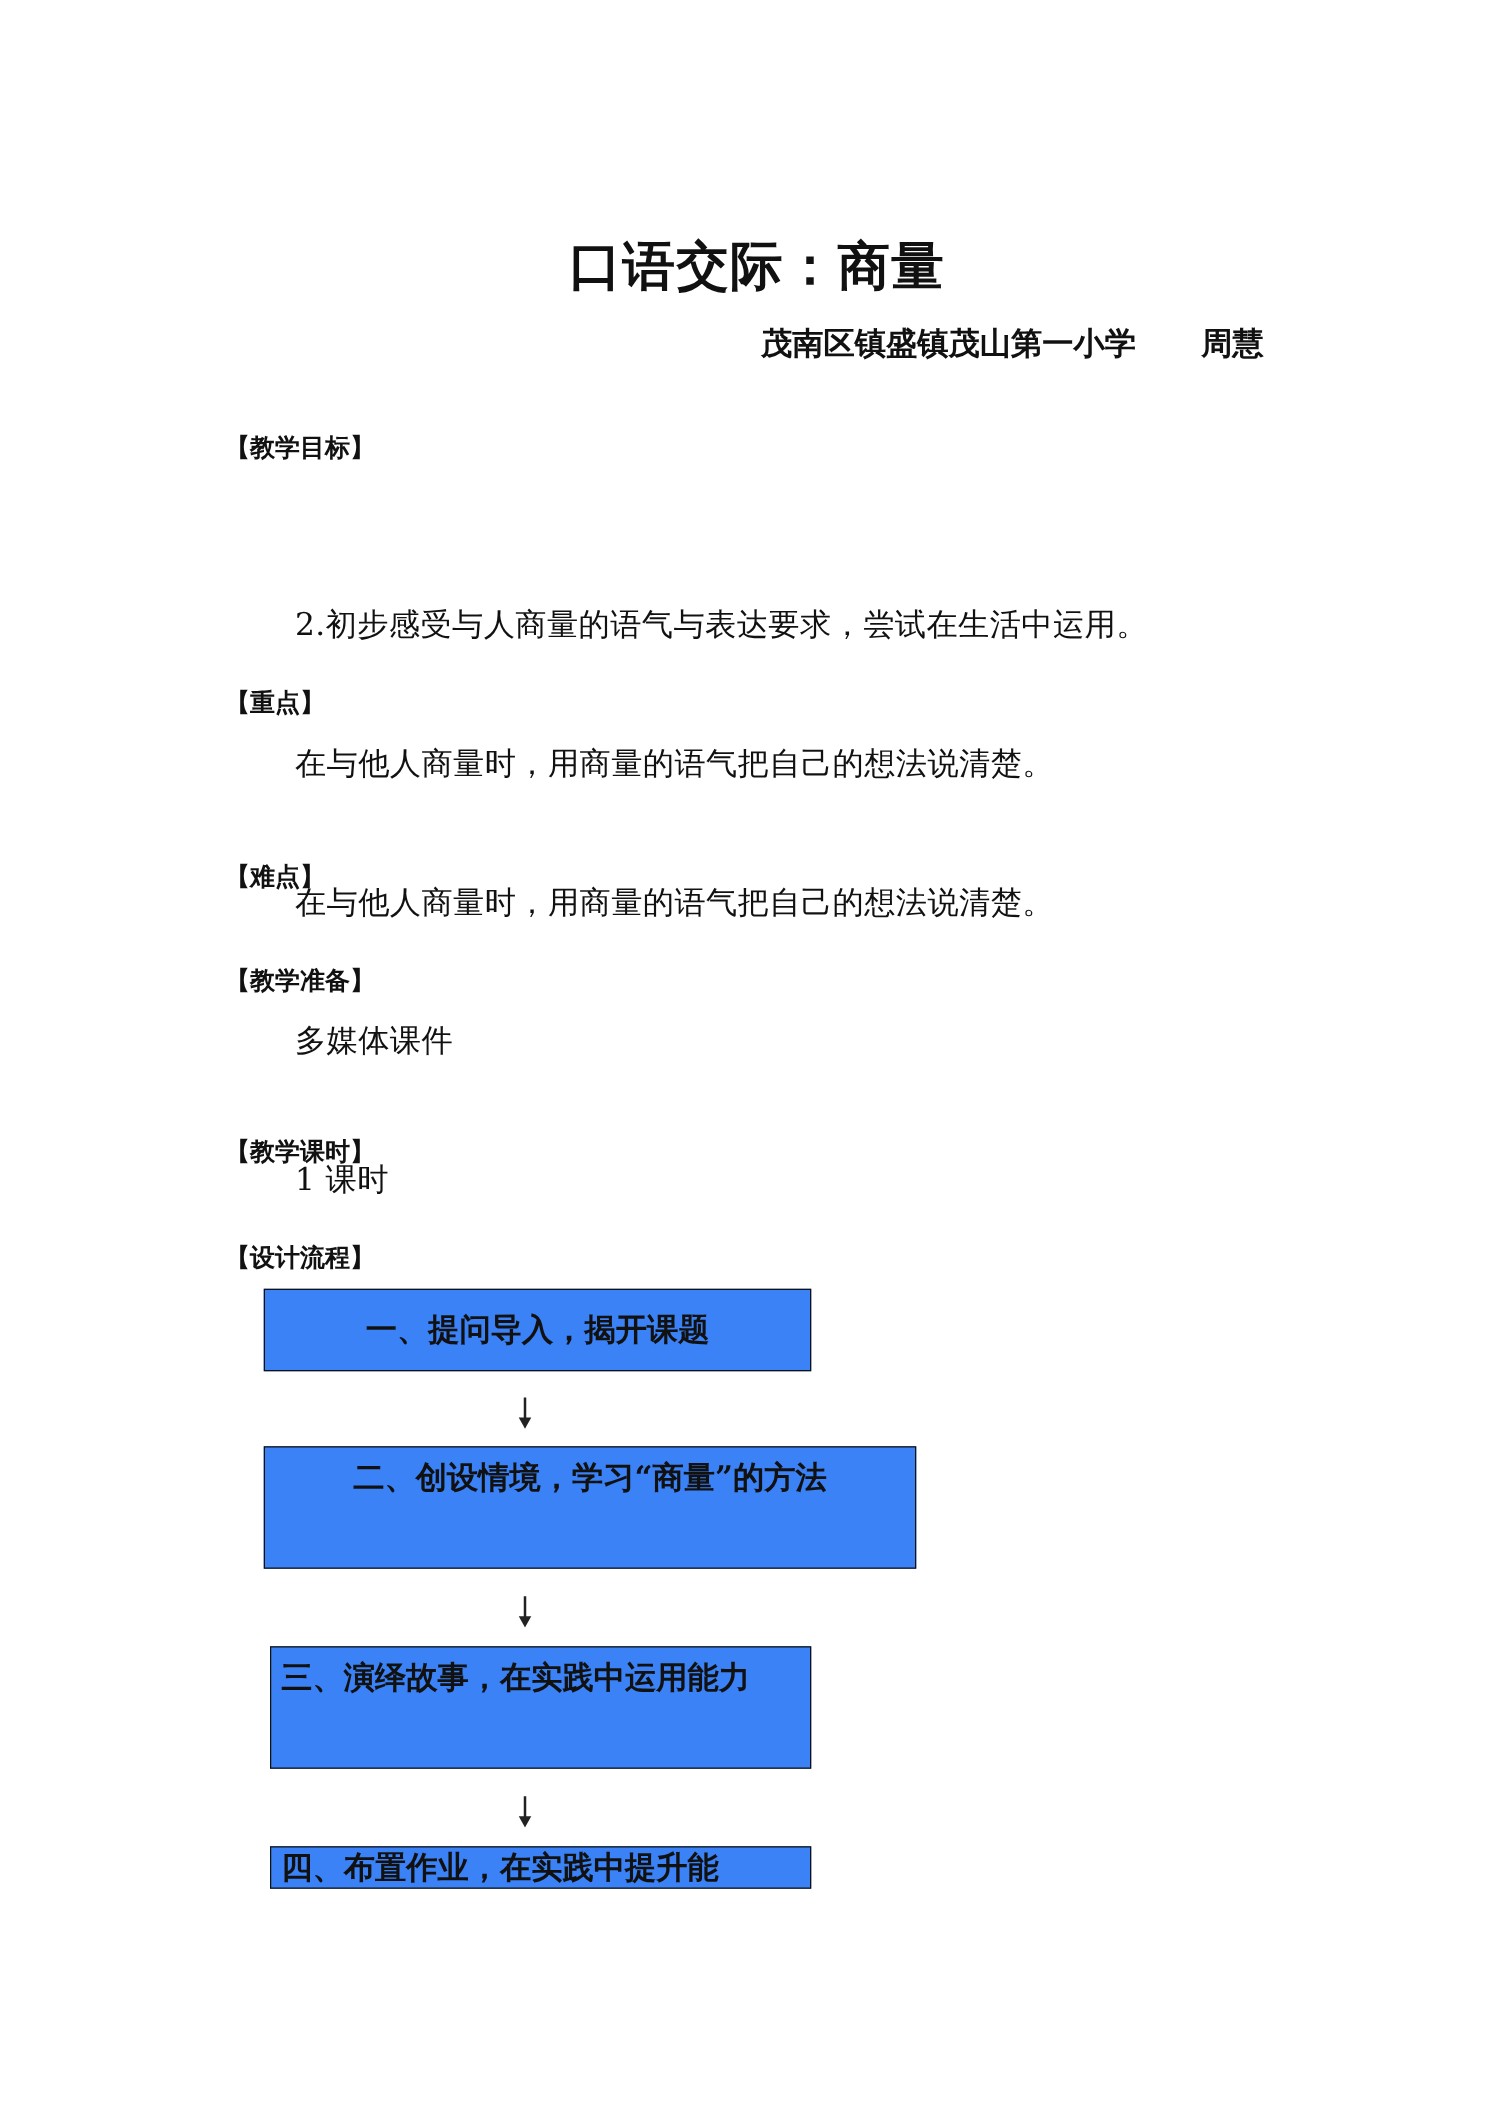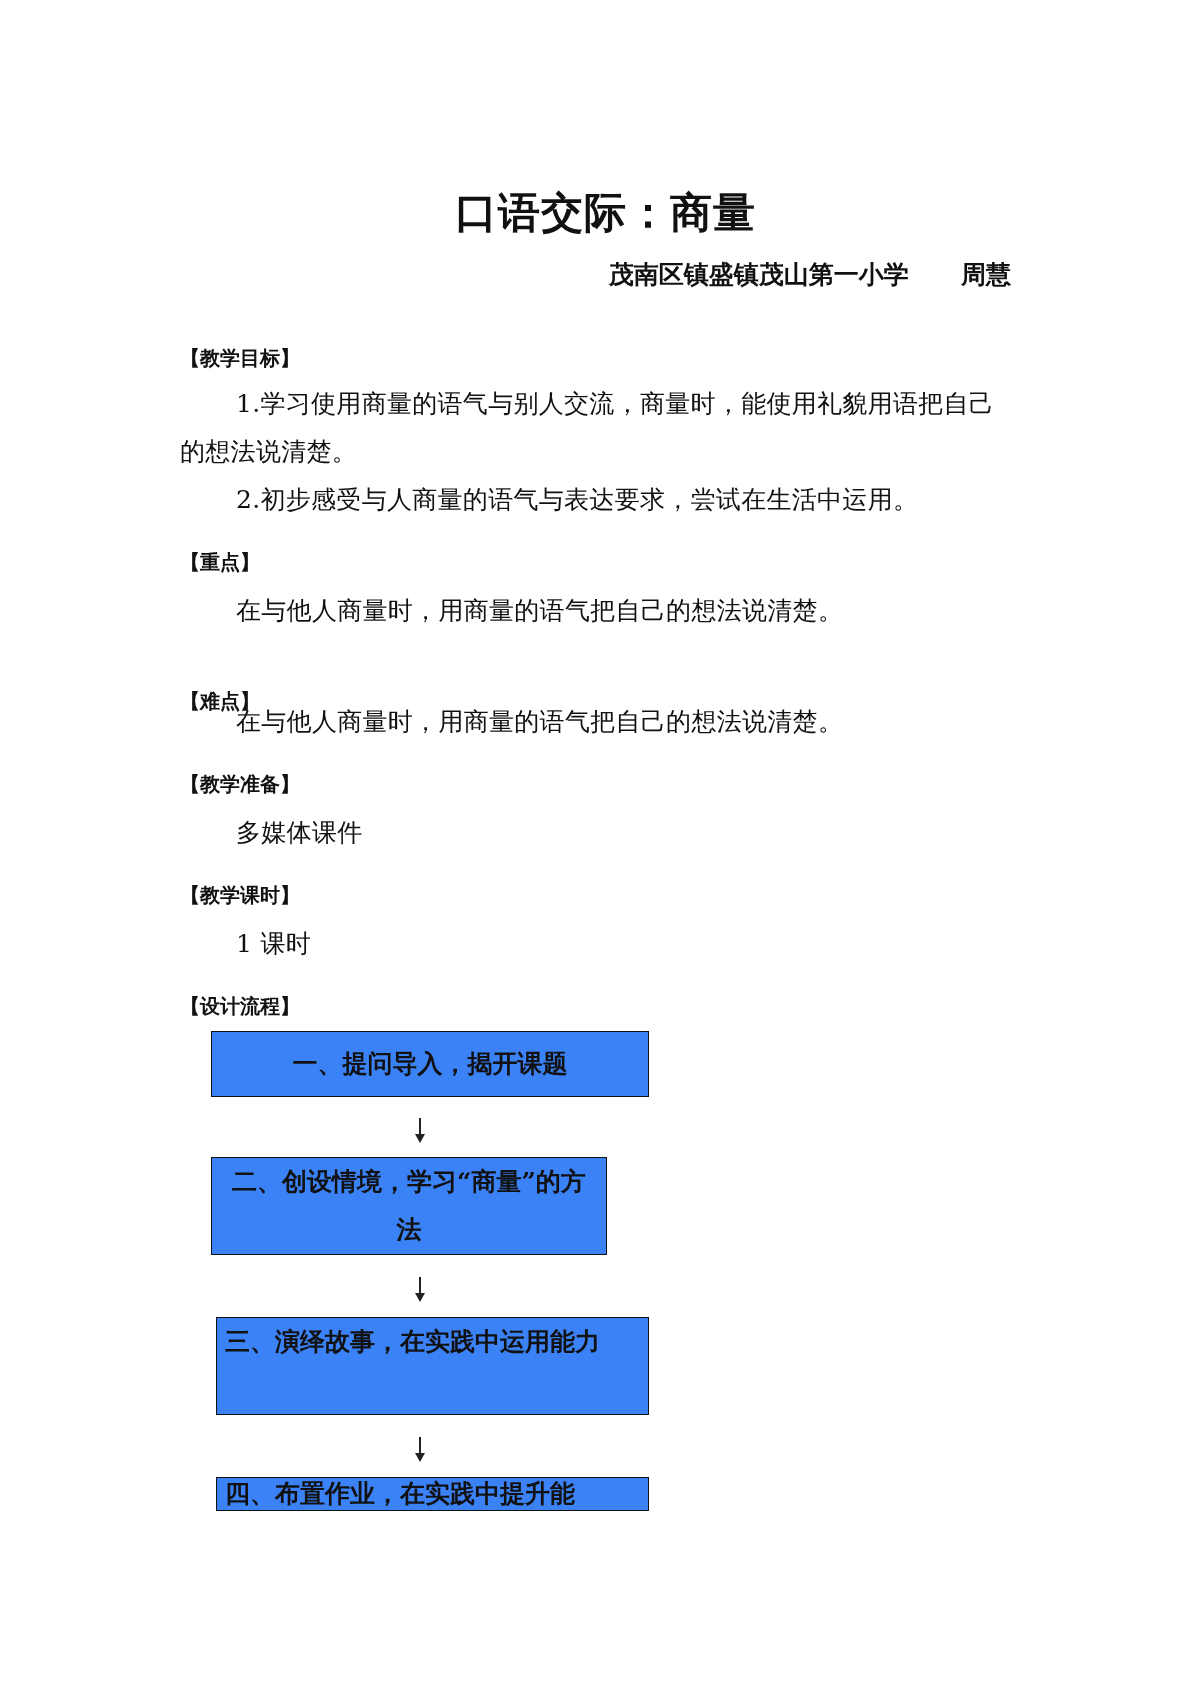--- a/index.html
+++ b/index.html
@@ -105,47 +105,46 @@
   </style>
 </head>
 <body>
 
 <div class="page">
 
   <div class="title">口语交际：商量</div>
   <div class="author">茂南区镇盛镇茂山第一小学      周慧</div>
 
   <div class="heading" style="top:341px;">【教学目标】</div>
-  <div class="para" style="top:380px;">1.学习使用商量的语气与别人交流，商量时，能使用礼貌用语把自己的想法说清楚。</div>
   <div class="para" style="top:476px;">2.初步感受与人商量的语气与表达要求，尝试在生活中运用。</div>
 
   <div class="heading" style="top:545px;">【重点】</div>
   <div class="para-single" style="top:594px;">在与他人商量时，用商量的语气把自己的想法说清楚。</div>
 
   <div class="heading" style="top:684px;">【难点】</div>
   <div class="para-single" style="top:705px;">在与他人商量时，用商量的语气把自己的想法说清楚。</div>
 
   <div class="heading" style="top:767px;">【教学准备】</div>
   <div class="para-single" style="top:816px;">多媒体课件</div>
 
-  <div class="heading" style="top:878px;">【教学课时】</div>
+  <div class="heading" style="top:904px;">【教学课时】</div>
   <div class="para-single" style="top:927px;">1 课时</div>
 
   <div class="heading" style="top:989px;">【设计流程】</div>
 
   <div class="flow-box" style="left:211px; top:1031px; width:438px; height:66px; text-align:center; padding-top:8px;">
     <span class="txt">一、提问导入，揭开课题</span>
   </div>
 
   <div class="arrow" style="left:413px; top:1118px;">
     <div class="shaft"></div>
       <div class="head"></div>
   </div>
 
-  <div class="flow-box" style="left:211px; top:1157px; width:396px; height:98px; text-align:center; padding:0 18px;">
+  <div class="flow-box" style="left:211px; top:1157px; width:522px; height:98px; text-align:center; padding:0 18px;">
     <span class="txt">二、创设情境，学习“商量”的方法</span>
   </div>
 
   <div class="arrow" style="left:413px; top:1277px;">
     <div class="shaft"></div>
       <div class="head"></div>
   </div>
 
   <div class="flow-box" style="left:216px; top:1317px; width:433px; height:98px; text-align:left; padding:0 8px;">
     <span class="txt">三、演绎故事，在实践中运用能力</span>

